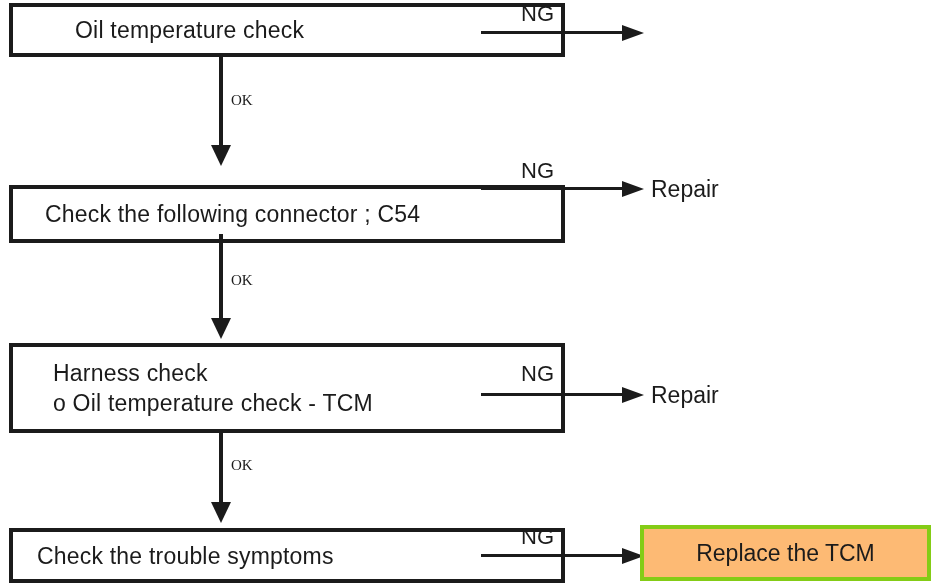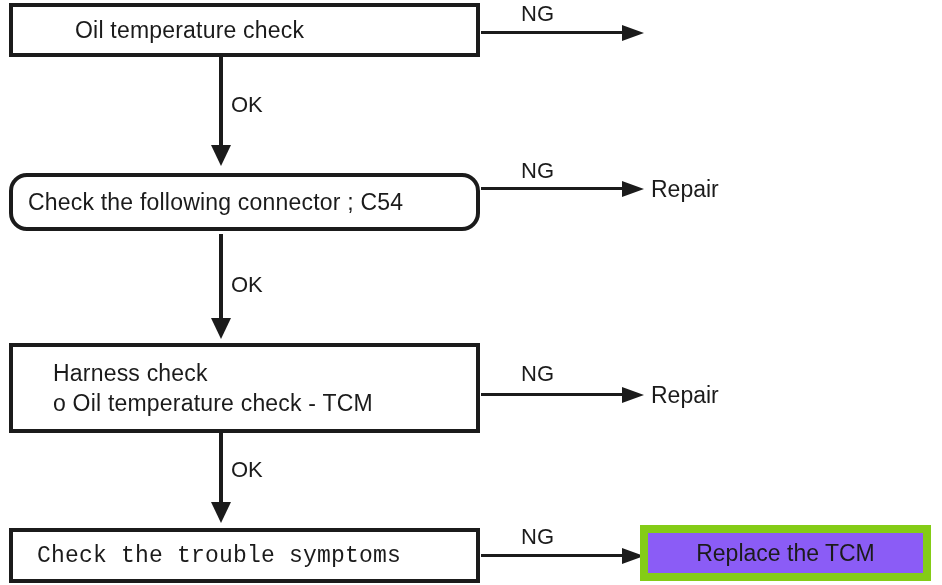--- a/index.html
+++ b/index.html
@@ -13,46 +13,46 @@
     height: 585px;
     background: #ffffff;
     font-family: "Liberation Sans", "DejaVu Sans", sans-serif;
     color: #1b1b1b;
     overflow: hidden;
   }
   
   .flow-box {
     position: absolute;
     left: 9px;
-    width: 471px;
+    width: 556px;
     box-sizing: border-box;
     border: 4px solid #1b1b1b;
     background: #ffffff;
     display: flex;
     flex-direction: column;
     justify-content: center;
     font-size: 23px;
     line-height: 30px;
     letter-spacing: 0.2px;
   }
   #box-1 { top: 3px;   height: 54px; padding-left: 62px; }
-  #box-2 { top: 173px; height: 58px; padding-left: 15px; border-radius: 18px; }
+  #box-2 { top: 185px; height: 58px; padding-left: 32px; }
   #box-3 { top: 343px; height: 90px; padding-left: 40px; }
-  #box-4 { top: 528px; height: 55px; padding-left: 24px; font-family: Liberation Mono, monospace; }
+  #box-4 { top: 528px; height: 55px; padding-left: 24px; }
 
   
   #result-box {
     position: absolute;
     left: 640px;
     top: 525px;
     width: 291px;
     height: 56px;
     box-sizing: border-box;
-    border: 8px solid #84cc16;
-    background: #8b5cf6;
+    border: 4px solid #84cc16;
+    background: #fdba74;
     display: flex;
     align-items: center;
     justify-content: center;
     font-size: 23px;
   }
 
   
   .vline {
     position: absolute;
     left: 219px;
@@ -69,21 +69,22 @@
     border-left: 10px solid transparent;
     border-right: 10px solid transparent;
     border-top: 21px solid #1b1b1b;
   }
   #arrow-down-1 { top: 145px; }
   #arrow-down-2 { top: 318px; }
   #arrow-down-3 { top: 502px; }
   .ok-label {
     position: absolute;
     left: 231px;
-    font-size: 22px;
+    font-size: 15px;
+    font-family: Liberation Serif, serif;
   }
   #ok-1 { top: 92px; }
   #ok-2 { top: 272px; }
   #ok-3 { top: 457px; }
 
   
   .hline {
     position: absolute;
     left: 481px;
     width: 142px;

